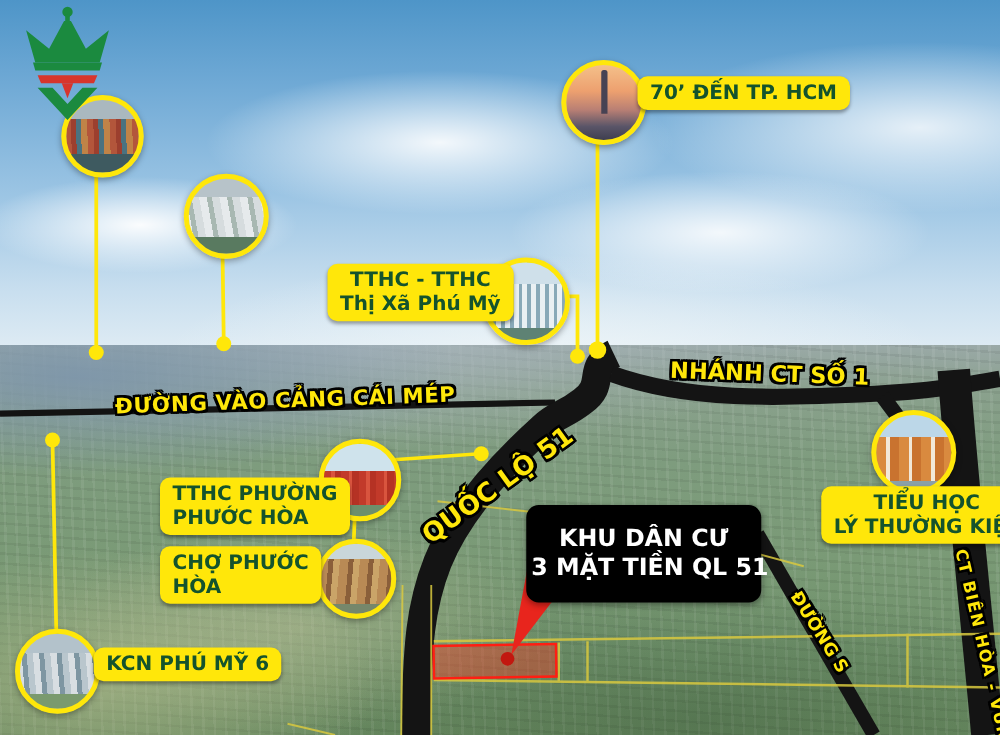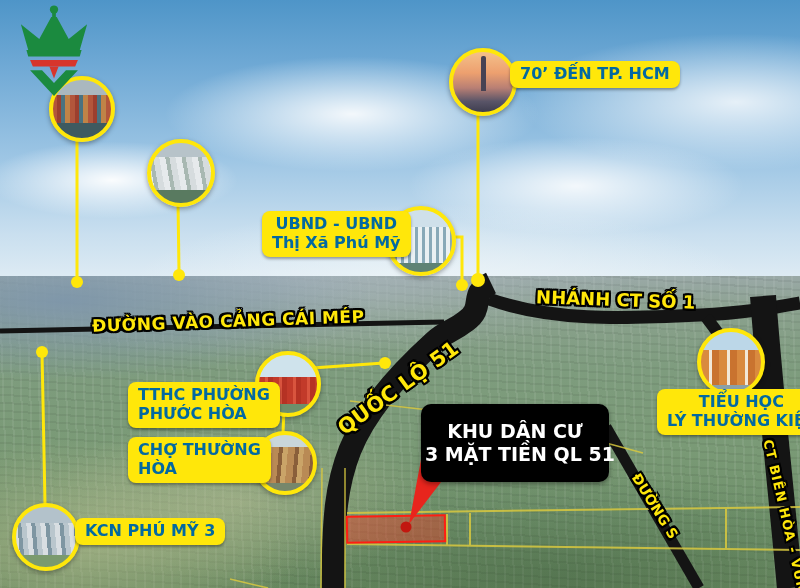--- a/index.html
+++ b/index.html
@@ -28,21 +28,21 @@
       radial-gradient(280px 120px at 30% 72%, rgba(208,204,164,.4),  rgba(208,204,164,0) 70%),
       radial-gradient(420px 140px at 70% 96%, rgba(44,74,46,.30),    rgba(44,74,46,0) 75%),
       repeating-linear-gradient(88deg, rgba(255,255,255,.07) 0 2px, rgba(255,255,255,0) 2px 9px),
       repeating-linear-gradient(4deg,  rgba(0,0,0,.06) 0 2px, rgba(0,0,0,0) 2px 8px),
       linear-gradient(180deg,#9AA9A7 0%,#8AA18D 12%,#7E9C7E 30%,#7A9A76 55%,#6E9069 80%,#67885F 100%);
   }
   
   svg.overlay{position:absolute;left:0;top:0;}
   
   .tag{
-    position:absolute;background:#FFE70A;color:#0369a1;font-weight:bold;
+    position:absolute;background:#FFE70A;color:#14532d;font-weight:bold;
     font-size:16px;line-height:1.18;padding:4px 10px;border-radius:8px;
     box-shadow:0 2px 3px rgba(0,0,0,.35);white-space:nowrap;z-index:6;
   }
   .tag span{display:block;}
   .tag.center{text-align:center;}
   
   .photo{
     position:absolute;border-radius:50%;border:4px solid #FFE70A;
     box-shadow:0 2px 5px rgba(0,0,0,.35);z-index:5;overflow:hidden;
   }
@@ -162,36 +162,36 @@
   <div class="photo ph-port" style="left:49px;top:76px;width:58px;height:58px;"></div>
   <div class="photo ph-kcn2" style="left:147px;top:139px;width:60px;height:60px;"></div>
   <div class="photo ph-ubnd" style="left:386px;top:206px;width:62px;height:62px;"></div>
   <div class="photo ph-hcm" style="left:449px;top:48px;width:60px;height:60px;"></div>
   <div class="photo ph-gate" style="left:255px;top:351px;width:58px;height:58px;"></div>
   <div class="photo ph-market" style="left:253px;top:431px;width:56px;height:56px;"></div>
   <div class="photo ph-kcn3" style="left:12px;top:503px;width:60px;height:60px;"></div>
   <div class="photo ph-school" style="left:697px;top:328px;width:60px;height:60px;"></div>
 
   <div class="tag center" style="left:262px;top:211px;">
-    <span>UBND - UBND</span>
+    <span>TTHC - TTHC</span>
     <span>Thị Xã Phú Mỹ</span>
   </div>
   <div class="tag" style="left:510px;top:61px;">
     <span>70’ ĐẾN TP. HCM</span>
   </div>
   <div class="tag" style="left:128px;top:354px;margin-top:28px;">
     <span>TTHC PHƯỜNG</span>
     <span>PHƯỚC HÒA</span>
   </div>
   <div class="tag" style="left:128px;top:437px;">
-    <span>CHỢ THƯỜNG</span>
+    <span>CHỢ PHƯỚC</span>
     <span>HÒA</span>
   </div>
   <div class="tag" style="left:75px;top:518px;">
-    <span>KCN PHÚ MỸ 3</span>
+    <span>KCN PHÚ MỸ 6</span>
   </div>
   <div class="tag center" style="left:657px;top:389px;">
     <span>TIỂU HỌC</span>
     <span>LÝ THƯỜNG KIỆT</span>
   </div>
 
   <div class="project">
     <span>KHU DÂN CƯ</span>
     <span>3 MẶT TIỀN QL 51</span>
   </div>

